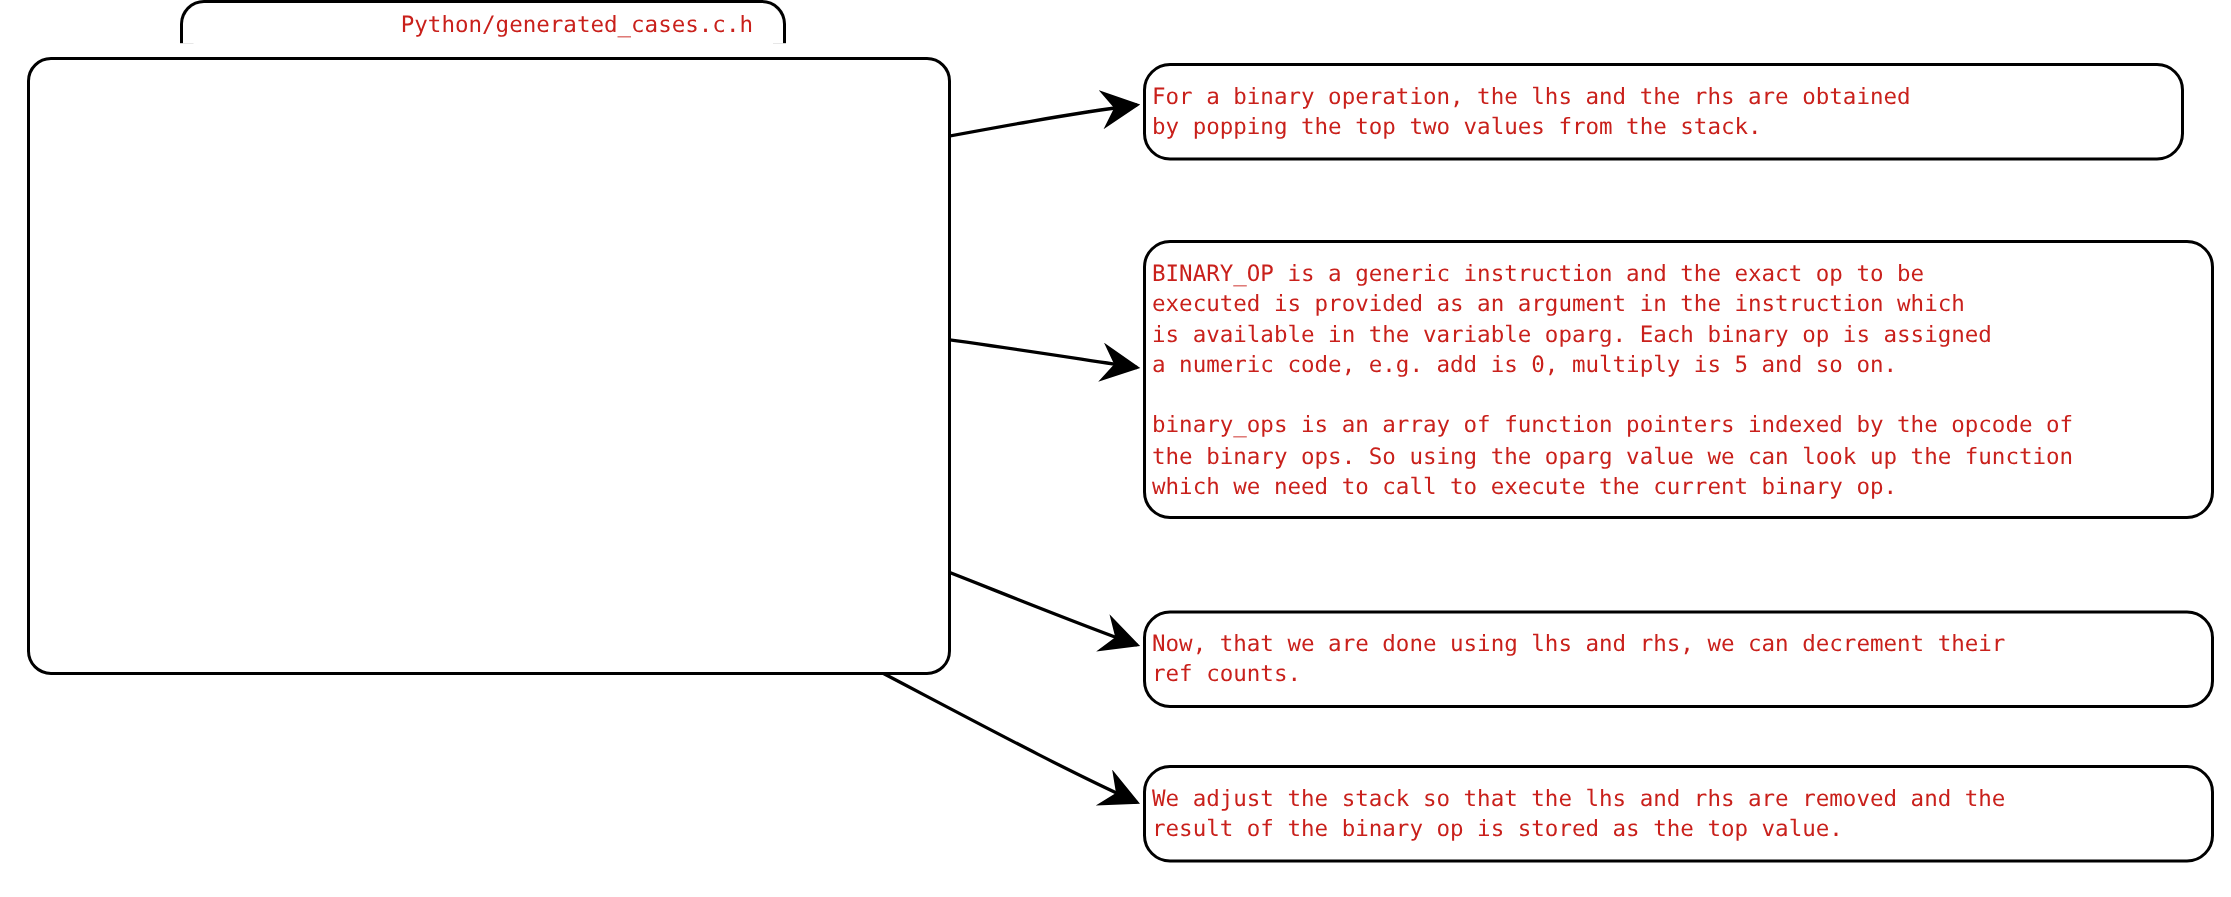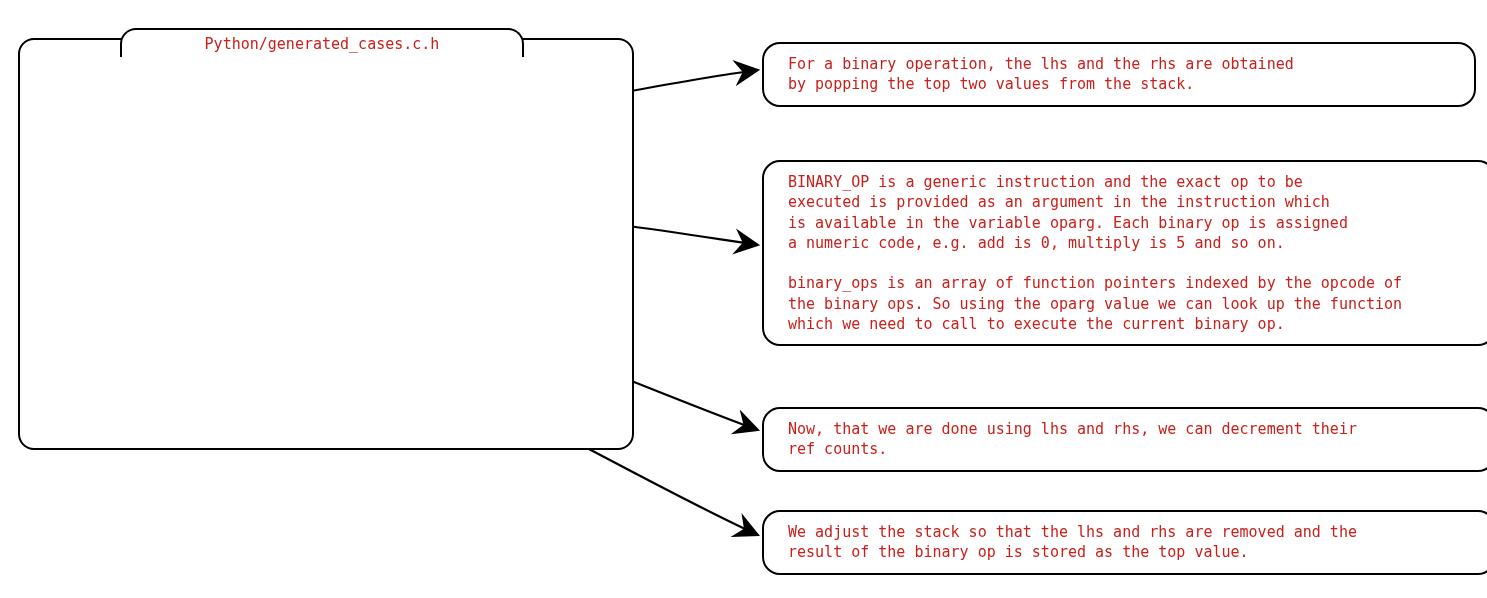--- a/index.html
+++ b/index.html
@@ -43,39 +43,39 @@
     position: absolute;
     border: 2px solid #000;
     border-radius: 14px;
   }
 
   
   .ann {
     position: absolute;
     border: 2px solid #000;
     border-radius: 18px;
-    padding: 10px 16px 10px 24px;
+    padding: 10px 16px 10px 4px;
   }
   .ann p {
     margin: 0;
     white-space: pre-wrap;
   }
 
   .svg-layer {
     position: absolute;
     left: 0; top: 0;
     width: 1487px;
     height: 598px;
     pointer-events: none;
   }
 </style>
 </head>
 <body>
 
-<div class="tab red" style="left:120px; top:28px; width:360px;">Python/generated_cases.c.h</div>
+<div class="tab red" style="left:120px; top:0; width:360px;text-align:right;">Python/generated_cases.c.h</div>
 
 <div class="code-panel" style="left:18px; top:38px; width:612px; height:408px;"></div>
 
 <div class="block" style="left:140px; top:100px; width:326px; height:70px;"></div>
 <div class="block" style="left:140px; top:192px; width:345px; height:30px;"></div>
 <div class="block" style="left:140px; top:241px; width:190px; height:50px;"></div>
 <div class="block" style="left:140px; top:311px; width:267px; height:70px;"></div>
 
 <div class="code-line green" style="left:106px; top:80px;">TARGET(BINARY_OP) {</div>
 <div class="code-line green" style="left:154px; top:103px;">PyObject *rhs = stack_pointer[-1];</div>

